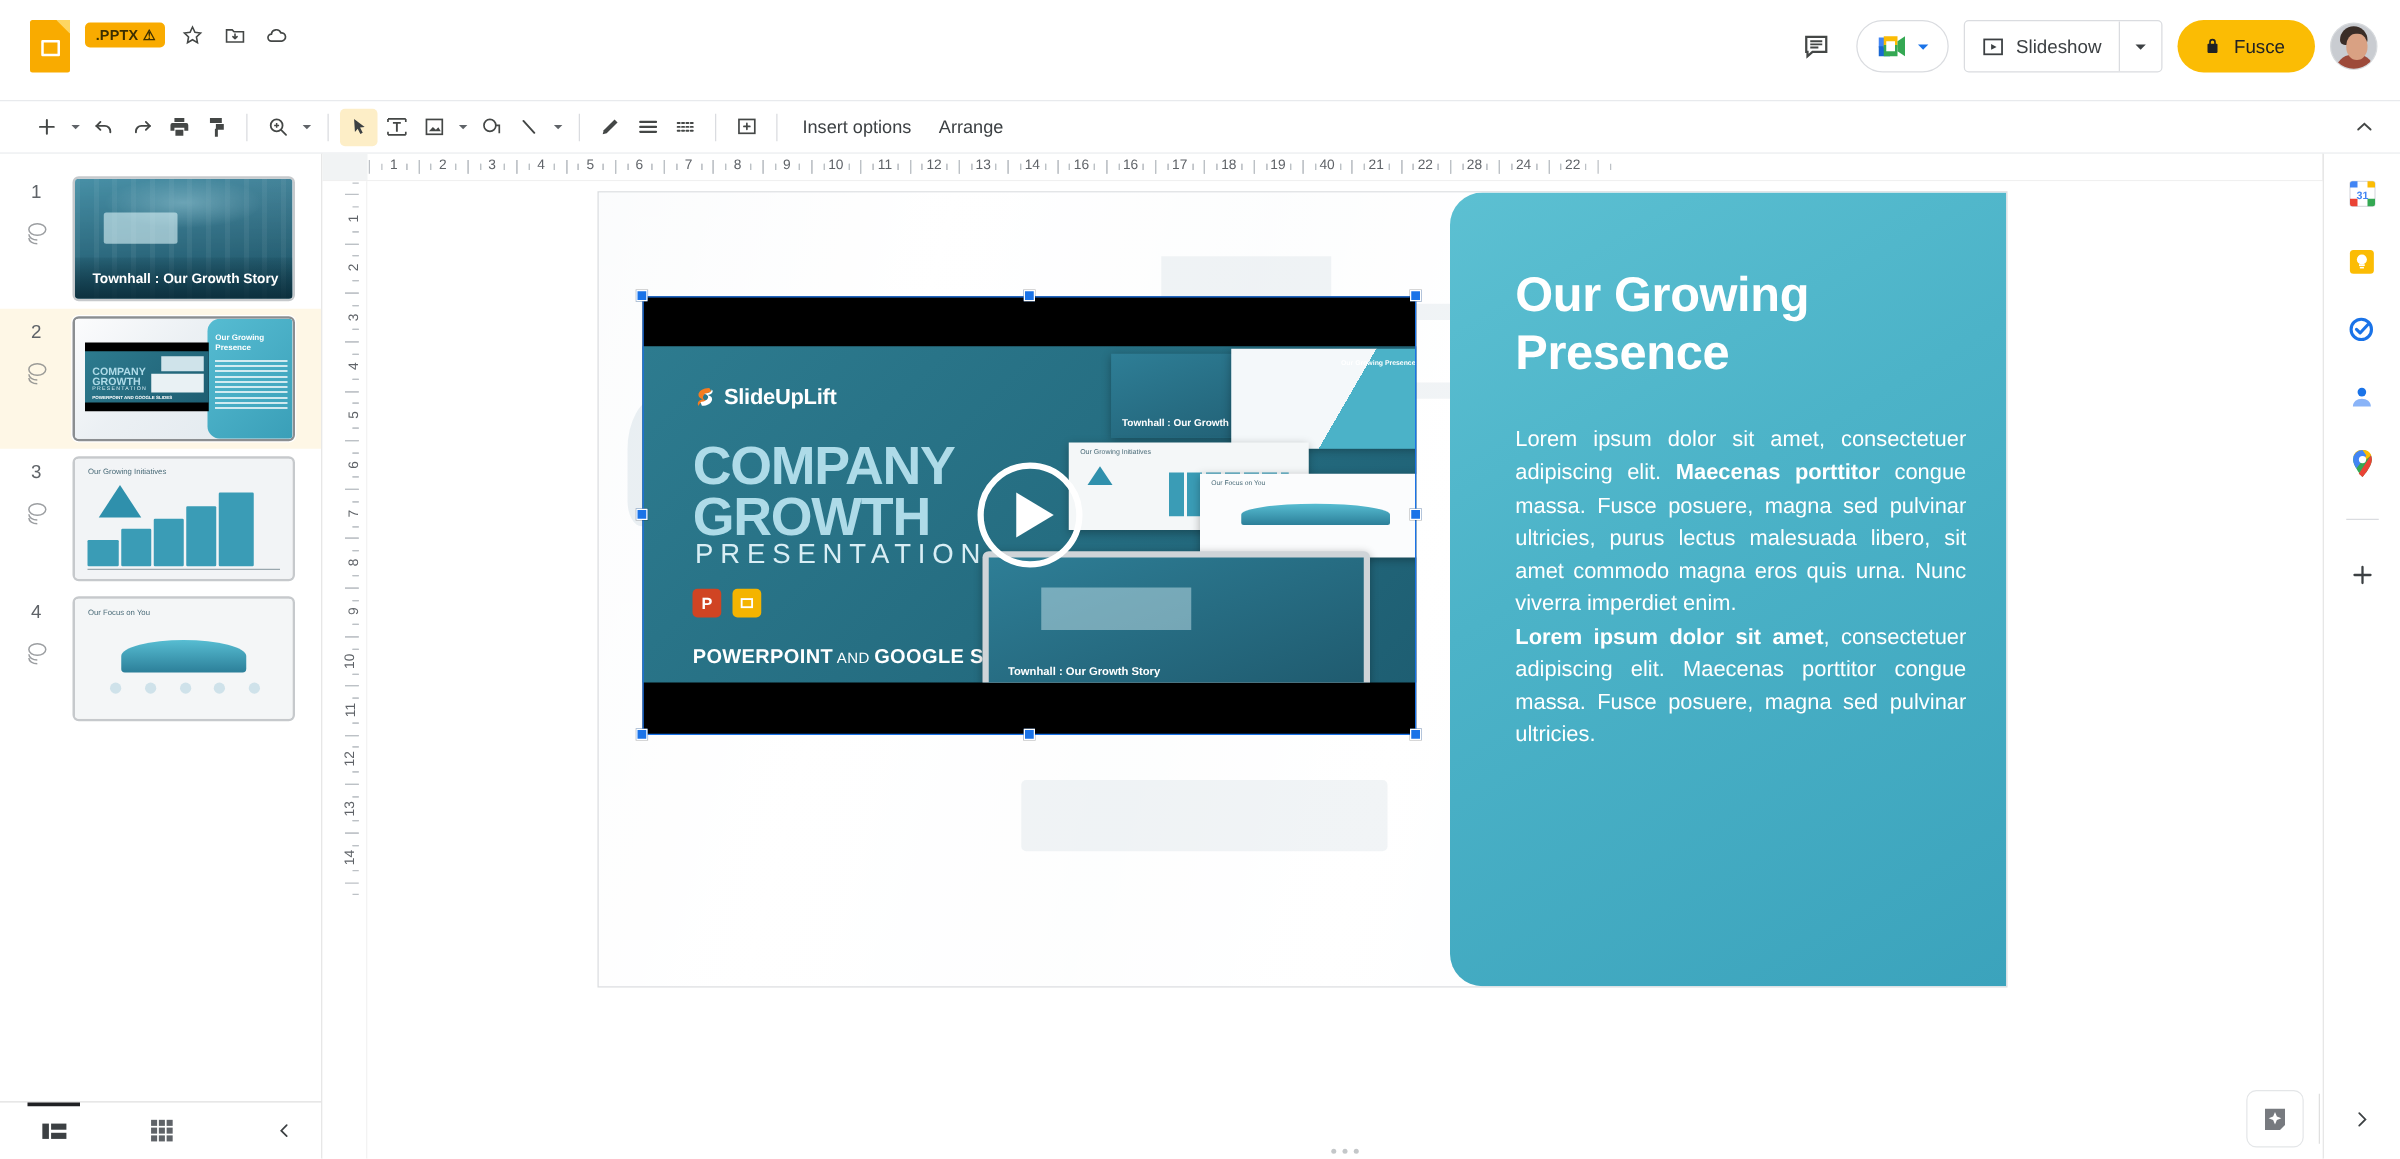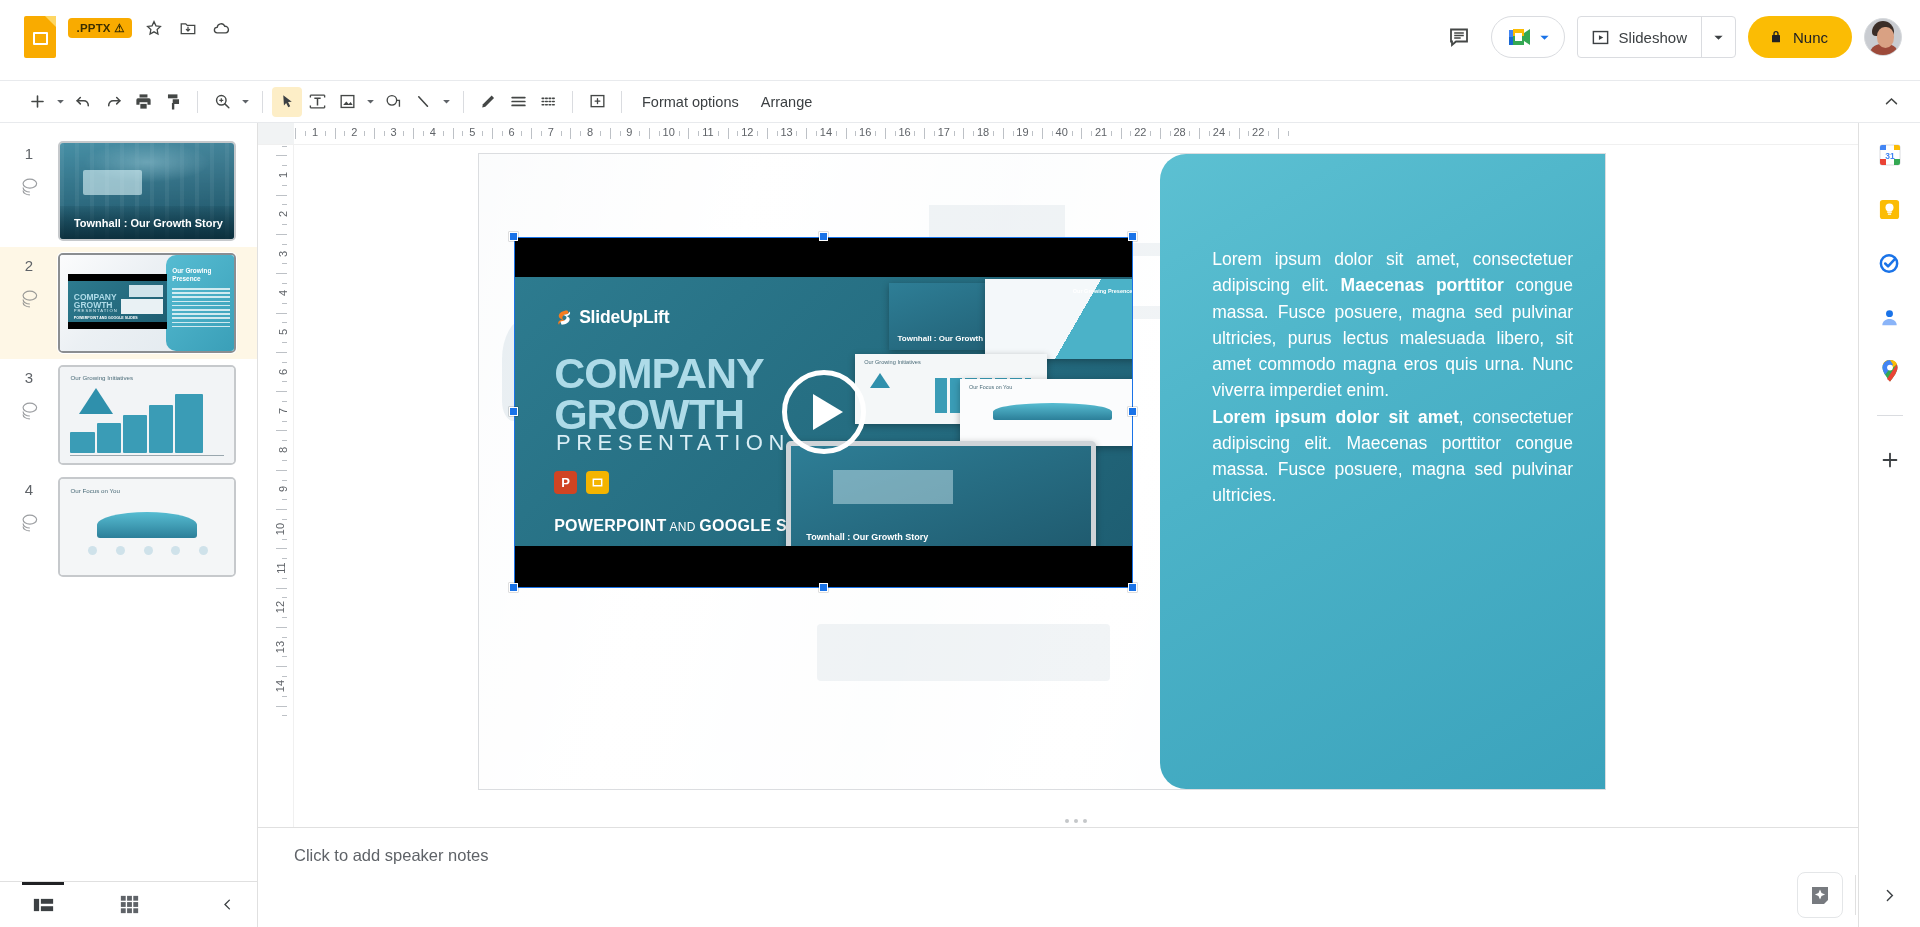--- a/index.html
+++ b/index.html
@@ -264,21 +264,21 @@
         <div class="slideshow-caret">
           <svg width="11" height="11" viewBox="0 0 12 12">
               <path d="M1.5 4l4.5 4.5L10.5 4z" fill="#3c4043"></path>
             </svg>
         </div>
       </div>
       <button class="share-btn">
         <svg width="16" height="16" viewBox="0 0 24 24" fill="#202124">
             <path d="M17 9h-1V7a4 4 0 00-8 0v2H7a1 1 0 00-1 1v9a1 1 0 001 1h10a1 1 0 001-1v-9a1 1 0 00-1-1zm-7-2a2 2 0 014 0v2h-4z"></path>
           </svg>
-        <span>Nunc</span>
+        <span>Fusce</span>
       </button>
       <div class="avatar">
         <div class="body"></div>
           <div class="hair"></div>
           <div class="face"></div>
       </div>
     </div>
   </div>
 
   <div class="toolbar">
@@ -397,21 +397,21 @@
 
     <div class="tool">
       <svg width="19" height="19" viewBox="0 0 24 24" fill="none" stroke="#444746" stroke-width="1.7">
           <rect x="4" y="4.5" width="16" height="14"></rect>
           <path d="M12 8.5v6M9 11.5h6" stroke-linecap="round"></path>
         </svg>
     </div>
 
     <div class="t-sep"></div>
 
-    <span class="tool-text">Format options</span>
+    <span class="tool-text">Insert options</span>
     <span class="tool-text">Arrange</span>
 
     <div class="toolbar-collapse">
       <svg width="17" height="17" viewBox="0 0 24 24" fill="none" stroke="#444746" stroke-width="2.1" stroke-linecap="round">
           <path d="M5 15l7-6.5 7 6.5"></path>
         </svg>
     </div>
   </div>
 
   <div class="body-area">
@@ -833,20 +833,24 @@
             <div class="slide-bg"></div>
             <div class="bg-shelf" style="left:40%;top:8%;width:12%;height:30%;"></div>
             <div class="bg-shelf" style="left:55%;top:14%;width:9%;height:2%;"></div>
             <div class="bg-shelf" style="left:55%;top:24%;width:9%;height:2%;"></div>
             <div class="bg-person" style="left:2%;top:26%;width:5%;height:16%;"></div>
             <div class="bg-shelf" style="left:4%;top:24%;width:20%;height:16%;border-radius:2px;"></div>
             <div class="bg-shelf" style="left:78%;top:10%;width:20%;height:40%;"></div>
             <div class="bg-shelf" style="left:30%;top:74%;width:26%;height:9%;border-radius:4px;"></div>
 
             <div class="teal-panel">
+              <div class="panel-title">
+                <span>Our Growing</span><br>
+                <span>Presence</span>
+              </div>
               <div class="panel-body">
                 <span>Lorem ipsum dolor sit amet, consectetuer adipiscing elit. </span><b>Maecenas porttitor</b><span> congue massa. Fusce posuere, magna sed pulvinar ultricies, purus lectus malesuada libero, sit amet commodo magna eros quis urna. Nunc viverra imperdiet enim.</span><br>
                 <b>Lorem ipsum dolor sit amet</b><span>, consectetuer adipiscing elit. Maecenas porttitor congue massa. Fusce posuere, magna sed pulvinar ultricies.</span>
               </div>
             </div>
 
             <div class="vid-obj">
               <div class="vid-inner">
                 <div class="sul-logo">
                   <span class="sul-mark">
@@ -917,23 +921,20 @@
           </div>
 
           <div class="scroll-dots">
             <span></span>
               <span></span>
               <span></span>
           </div>
         </div>
       </div>
 
-      <div class="notes">
-        <div class="notes-text">Click to add speaker notes</div>
-      </div>
     </div>
 
     <div class="side-rail">
       <div class="rail-icn">
         <svg width="24" height="24" viewBox="0 0 24 24">
           <rect x="2" y="2" width="20" height="20" rx="2" fill="#fff" stroke="#dadce0"></rect>
           <path d="M2 4a2 2 0 012-2h4v5H2z" fill="#4285f4"></path>
           <path d="M16 2h4a2 2 0 012 2v3h-6z" fill="#fbbc04"></path>
           <path d="M22 16v4a2 2 0 01-2 2h-4v-6z" fill="#34a853"></path>
           <path d="M2 16h6v6H4a2 2 0 01-2-2z" fill="#ea4335"></path>

